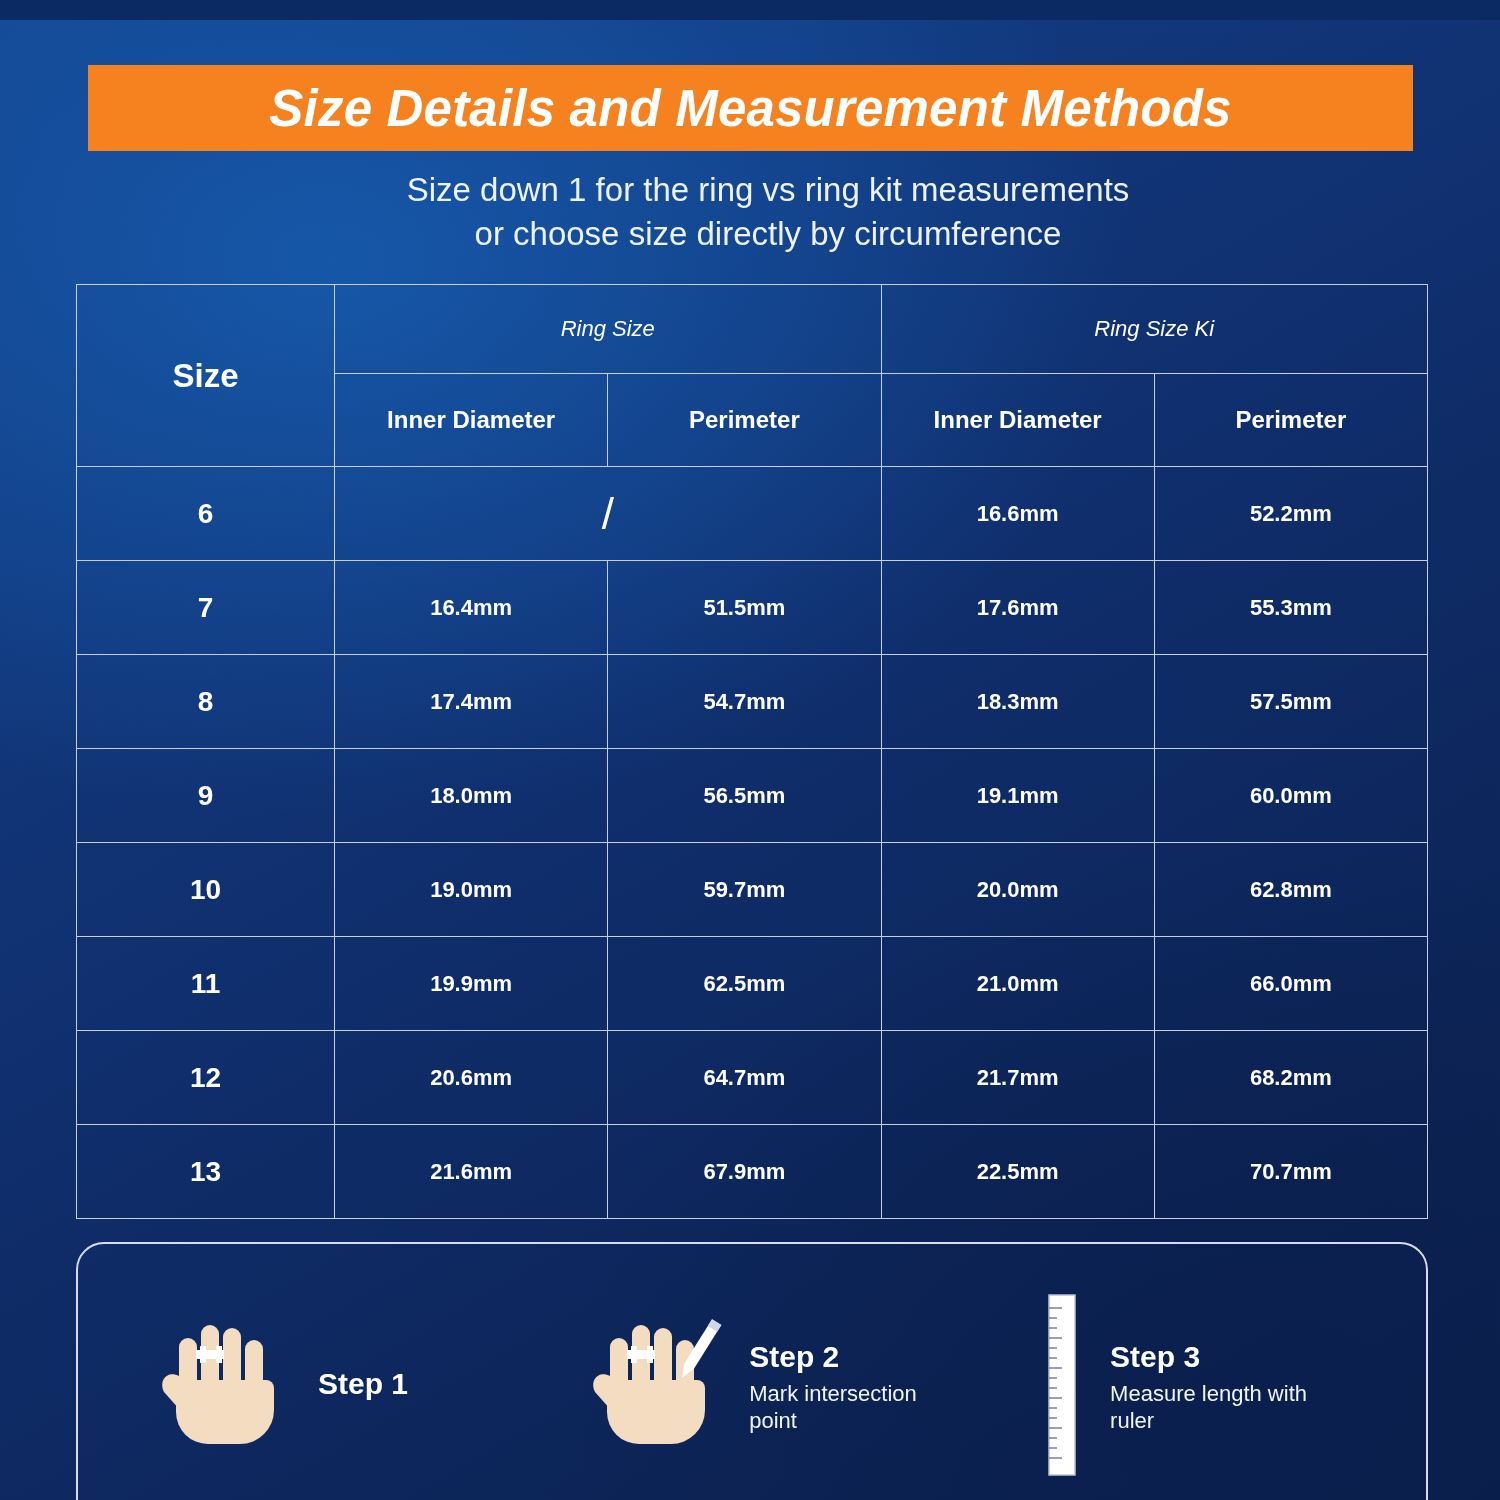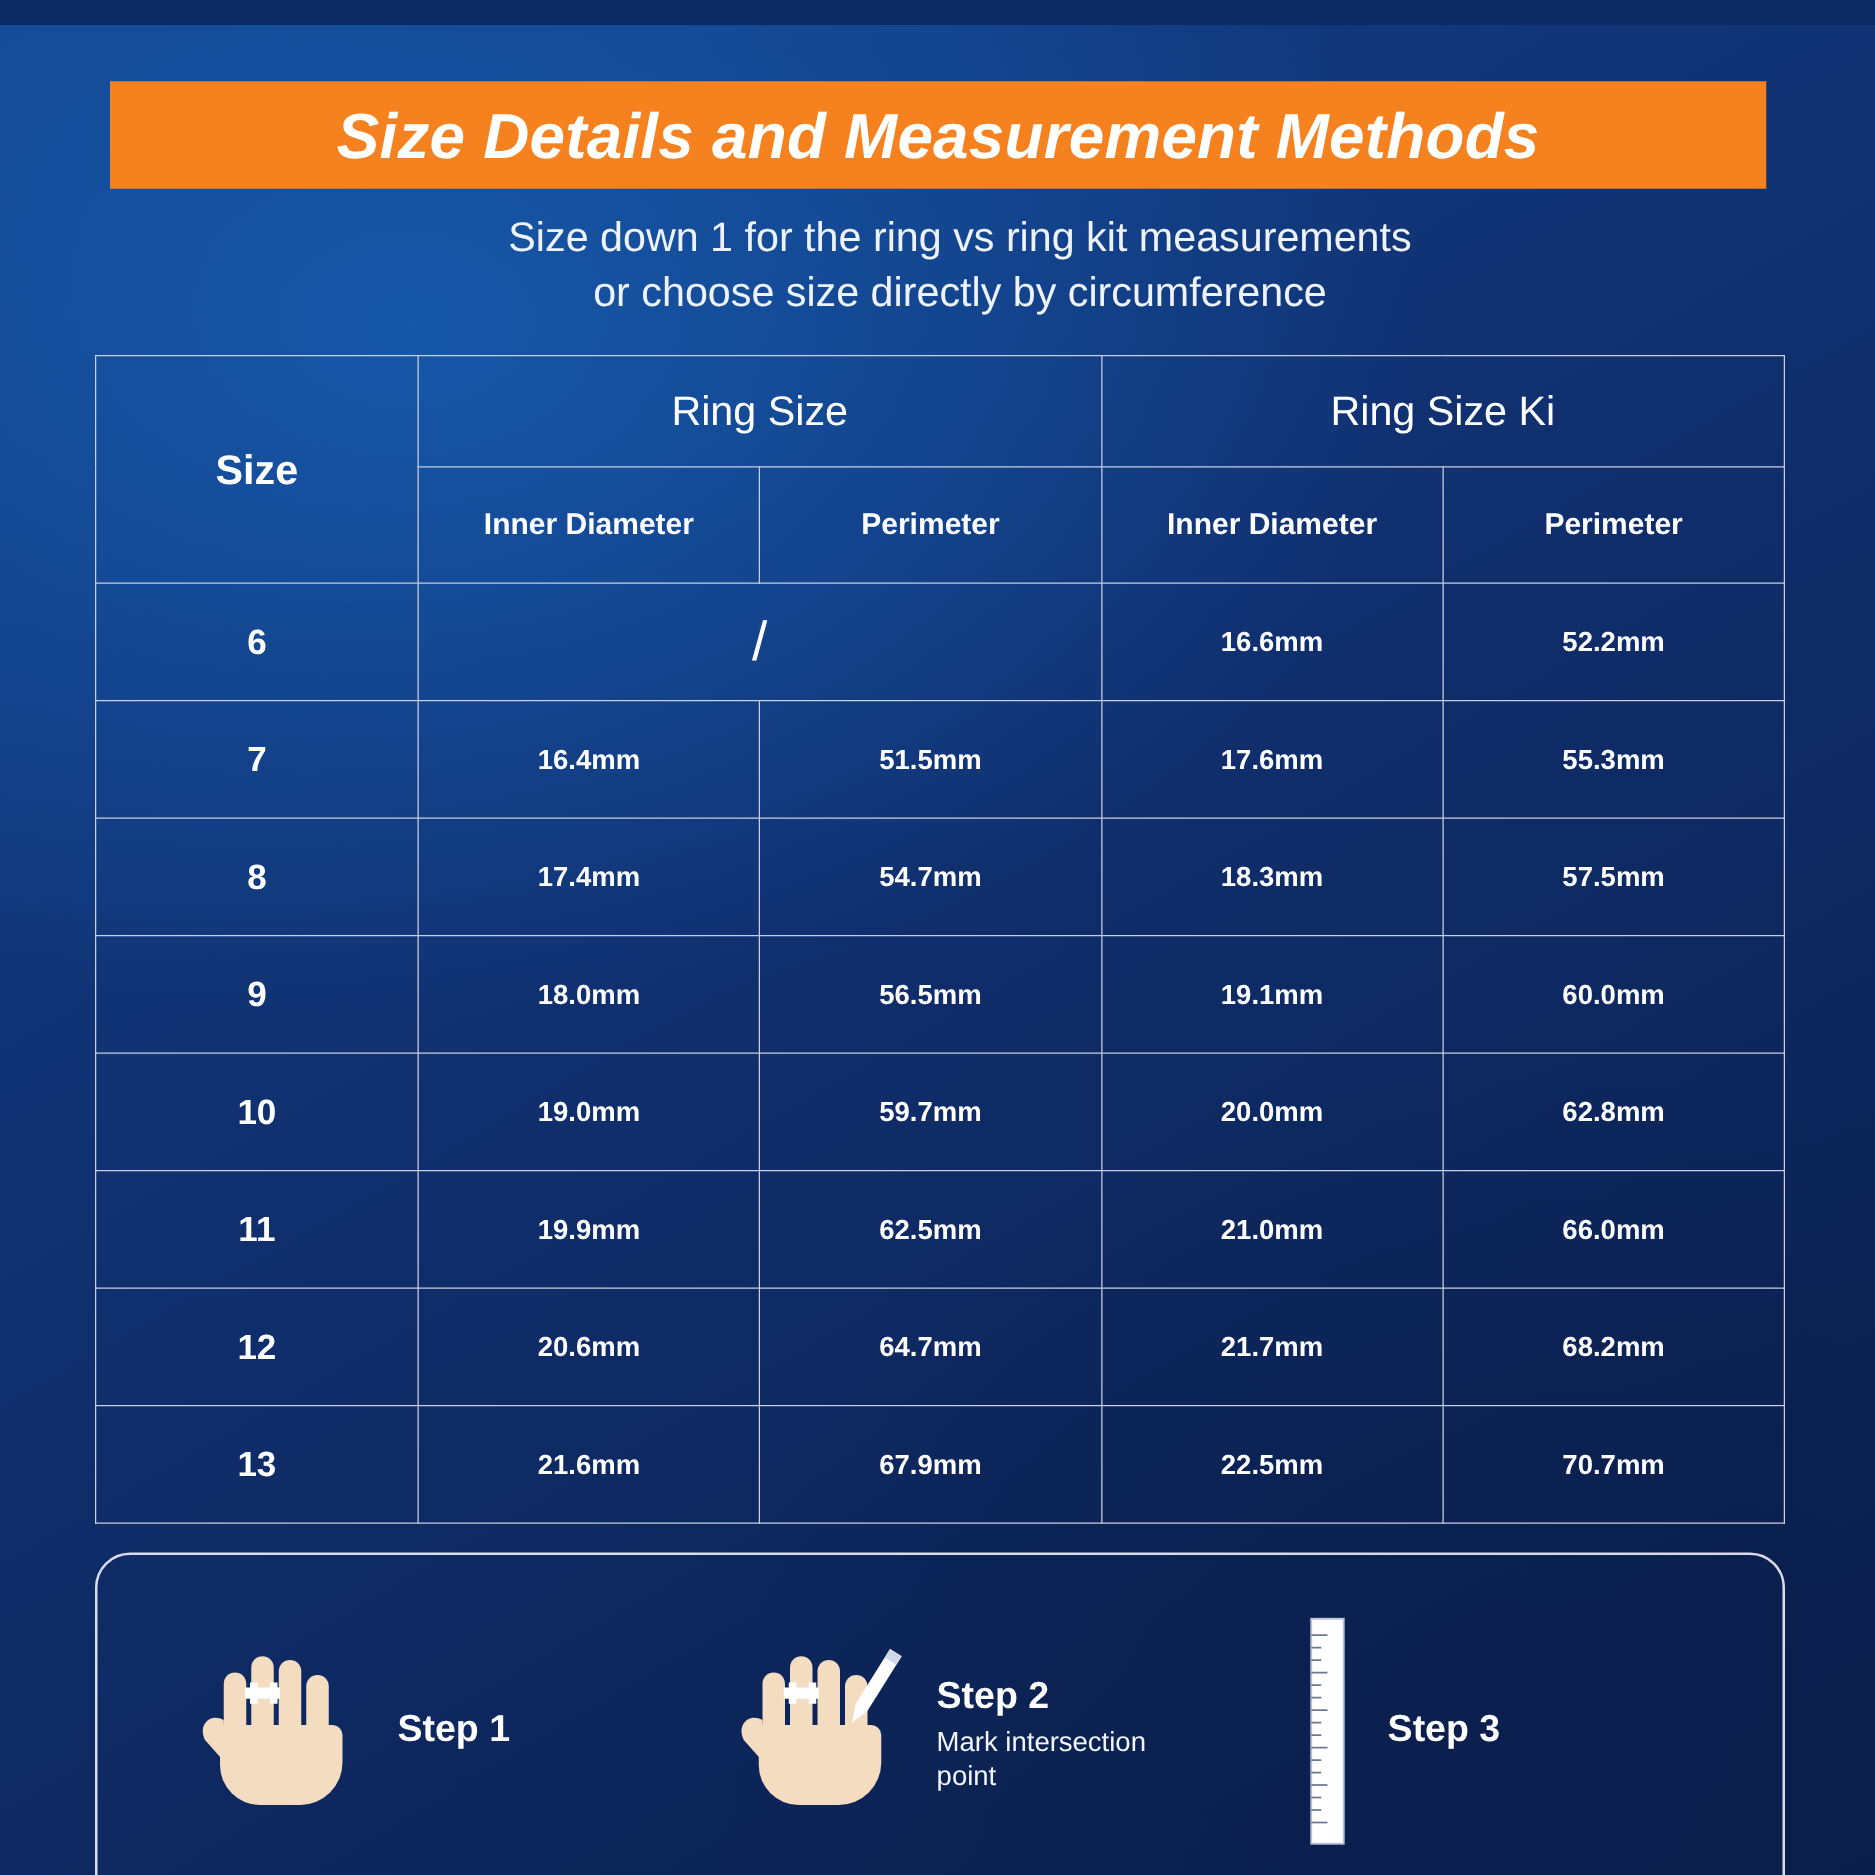--- a/index.html
+++ b/index.html
@@ -77,23 +77,24 @@
     color: #ffffff;
     text-align: center;
     vertical-align: middle;
   }
   th.col-size {
     width: 255px;
     font-size: 33px;
     font-weight: bold;
   }
   th.grp {
-    font-size: 33px;
+    font-size: 22px;
     font-weight: normal;
     height: 86px;
+    font-style: italic;
   }
   th.sub {
     font-size: 24px;
     font-weight: bold;
     height: 90px;
     line-height: 1.2;
   }
   td.size-cell {
     font-size: 28px;
     font-weight: bold;
@@ -309,17 +310,21 @@
             <line x1="17" y1="128" x2="25" y2="128"></line>
             <line x1="17" y1="138" x2="30" y2="138"></line>
             <line x1="17" y1="148" x2="25" y2="148"></line>
             <line x1="17" y1="158" x2="25" y2="158"></line>
             <line x1="17" y1="168" x2="30" y2="168"></line>
           </g>
         </svg>
       </div>
       <div class="step-text">
         <div class="step-title">Step 3</div>
+        <div class="step-desc">
+          <span>Measure length with</span><br>
+          <span>ruler</span>
+        </div>
       </div>
     </div>
 
   </div>
 </div>
 
 </body></html>

